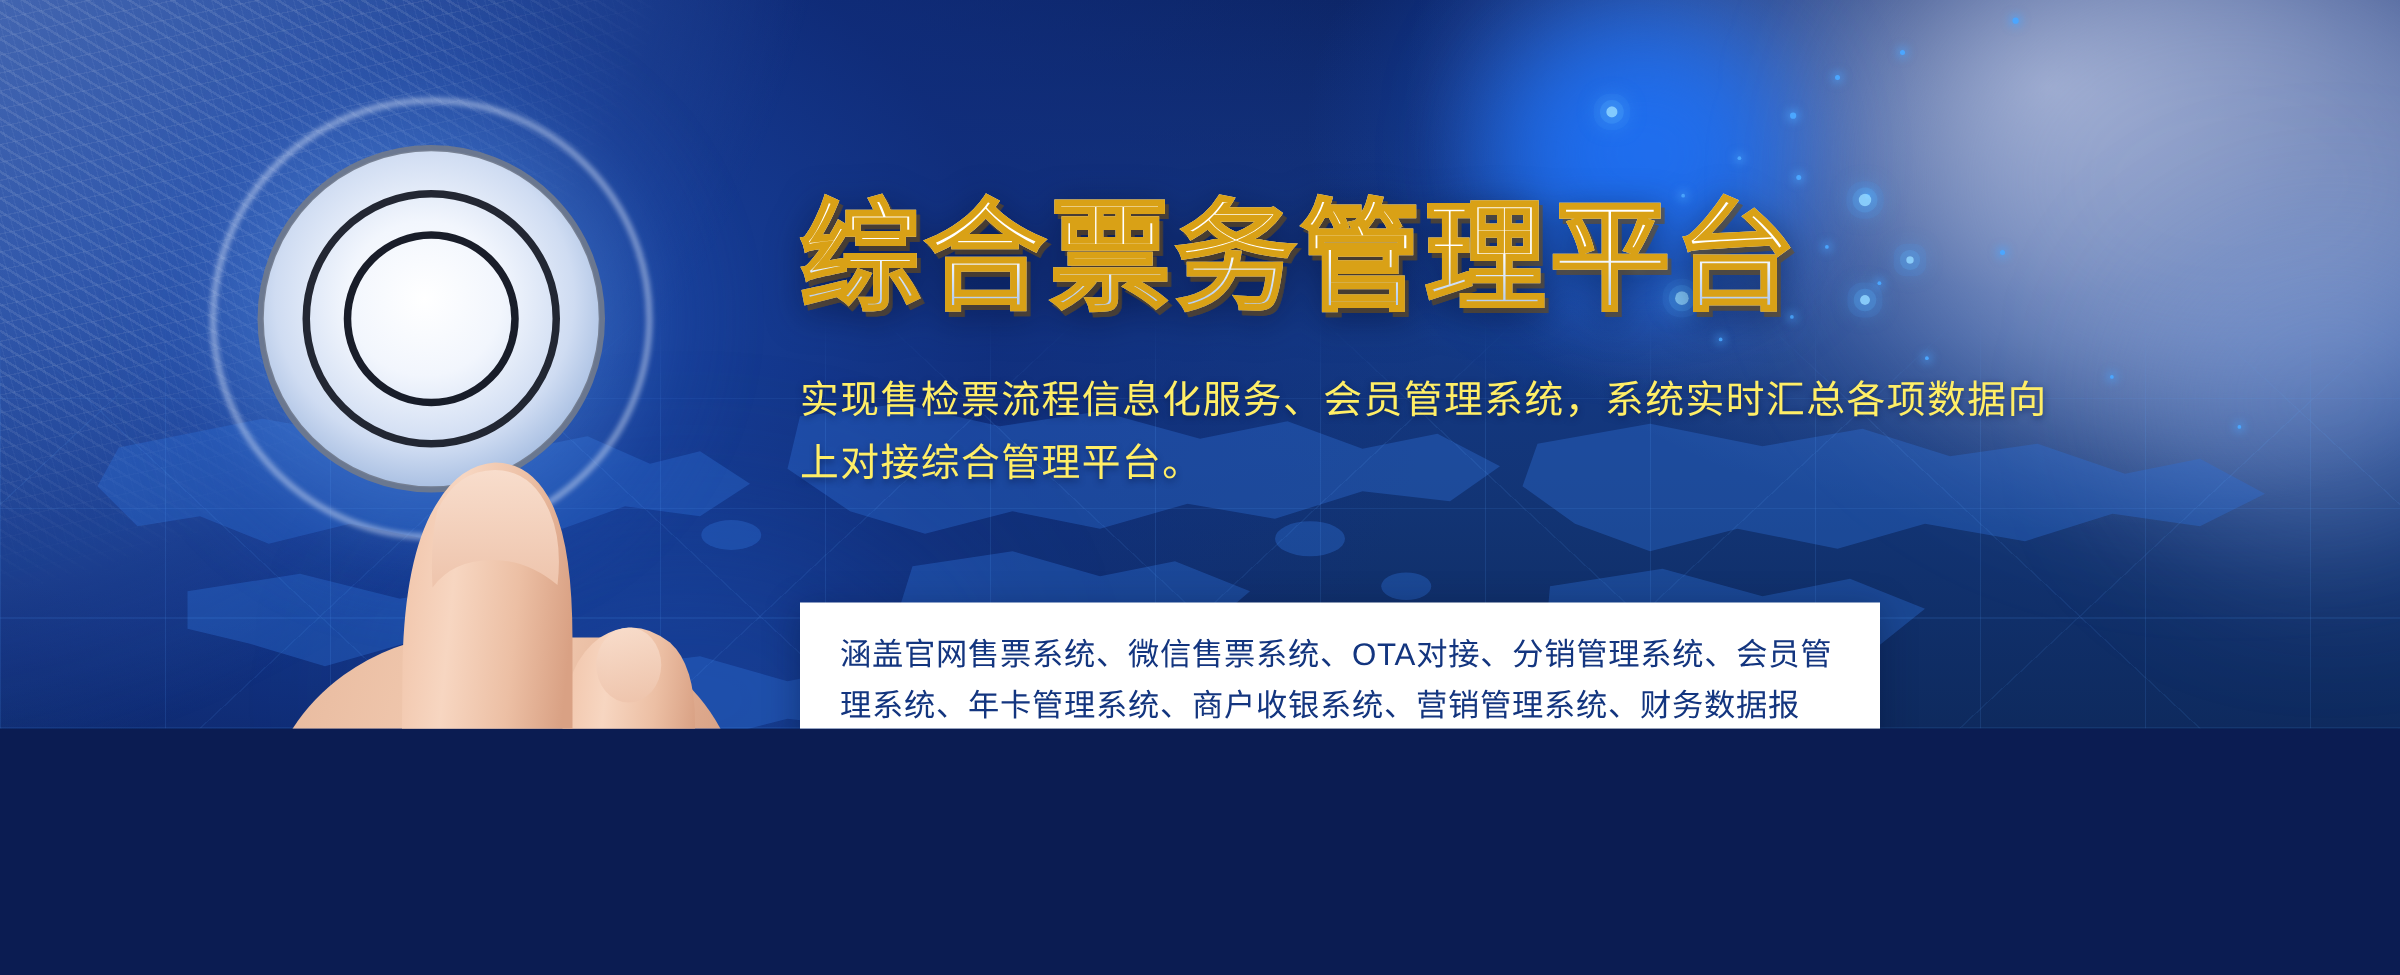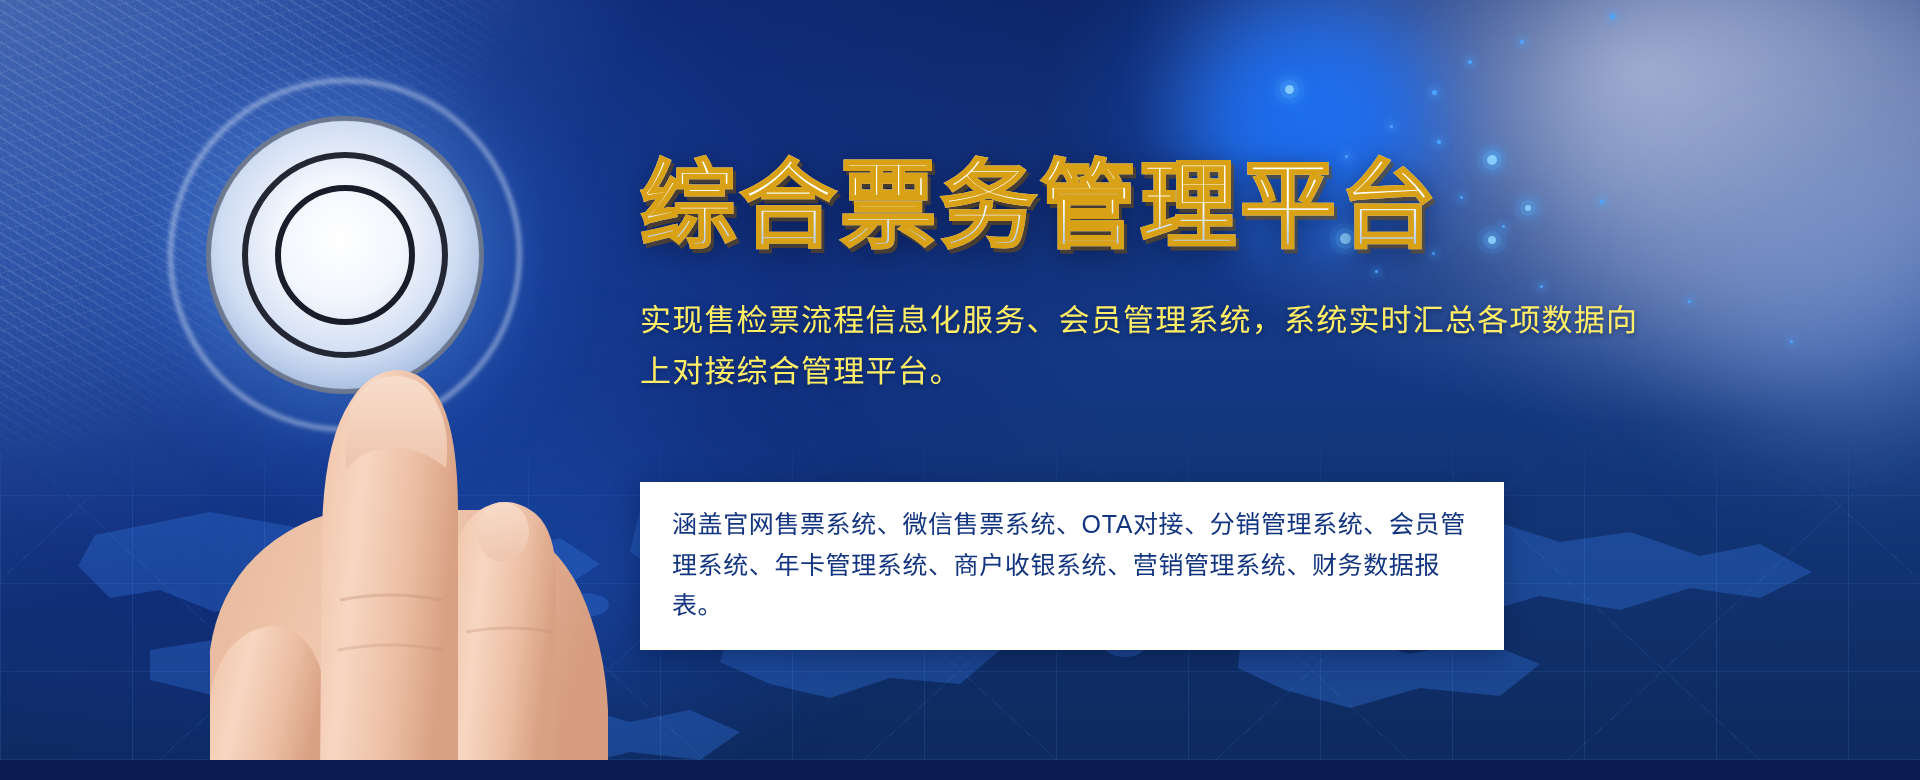--- a/index.html
+++ b/index.html
@@ -4,21 +4,21 @@
 <title>综合票务管理平台</title>
 <style>
   html,body{margin:0;padding:0;background:#0b1c52;}
   body{
     font-family:"Liberation Sans","DejaVu Sans",sans-serif;
     -webkit-font-smoothing:antialiased;
   }
   .banner{
     position:relative;
     width:1920px;
-    height:760px;
+    height:583px;
     overflow:hidden;
     background:
       radial-gradient(ellipse 760px 520px at 1640px 70px, rgba(205,215,240,.58) 0%, rgba(150,175,225,.30) 32%, rgba(30,70,160,0) 68%),
       radial-gradient(ellipse 340px 300px at 1300px 100px, rgba(28,110,245,.55) 0%, rgba(24,85,210,.18) 48%, rgba(20,60,160,0) 75%),
       radial-gradient(ellipse 1100px 780px at 300px 240px, rgba(28,76,178,.85) 0%, rgba(16,45,125,.75) 45%, rgba(10,30,95,0) 78%),
       linear-gradient(180deg, #0d2668 0%, #123077 22%, #143985 46%, #123474 70%, #0e2a5e 100%);
   }
 
   
   .layer{position:absolute;pointer-events:none;}

